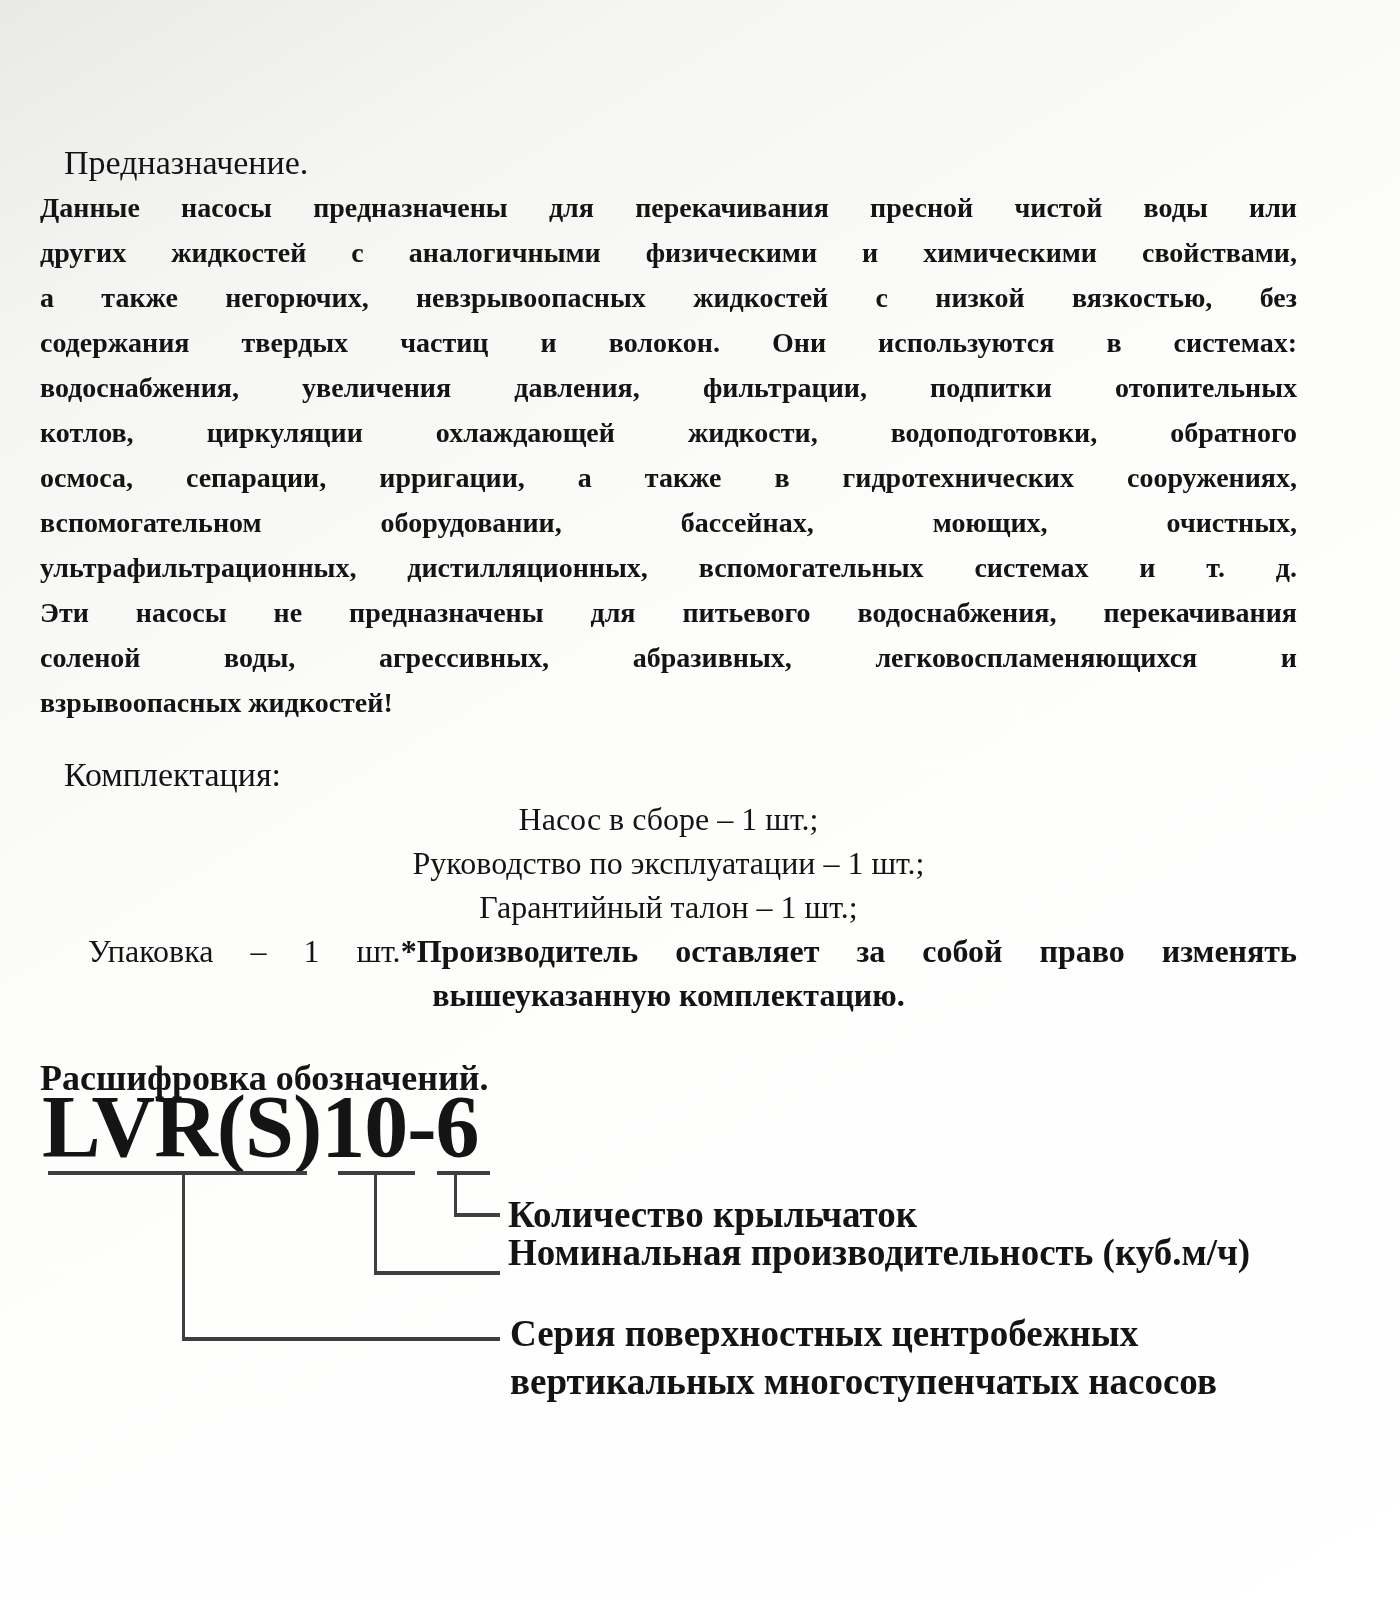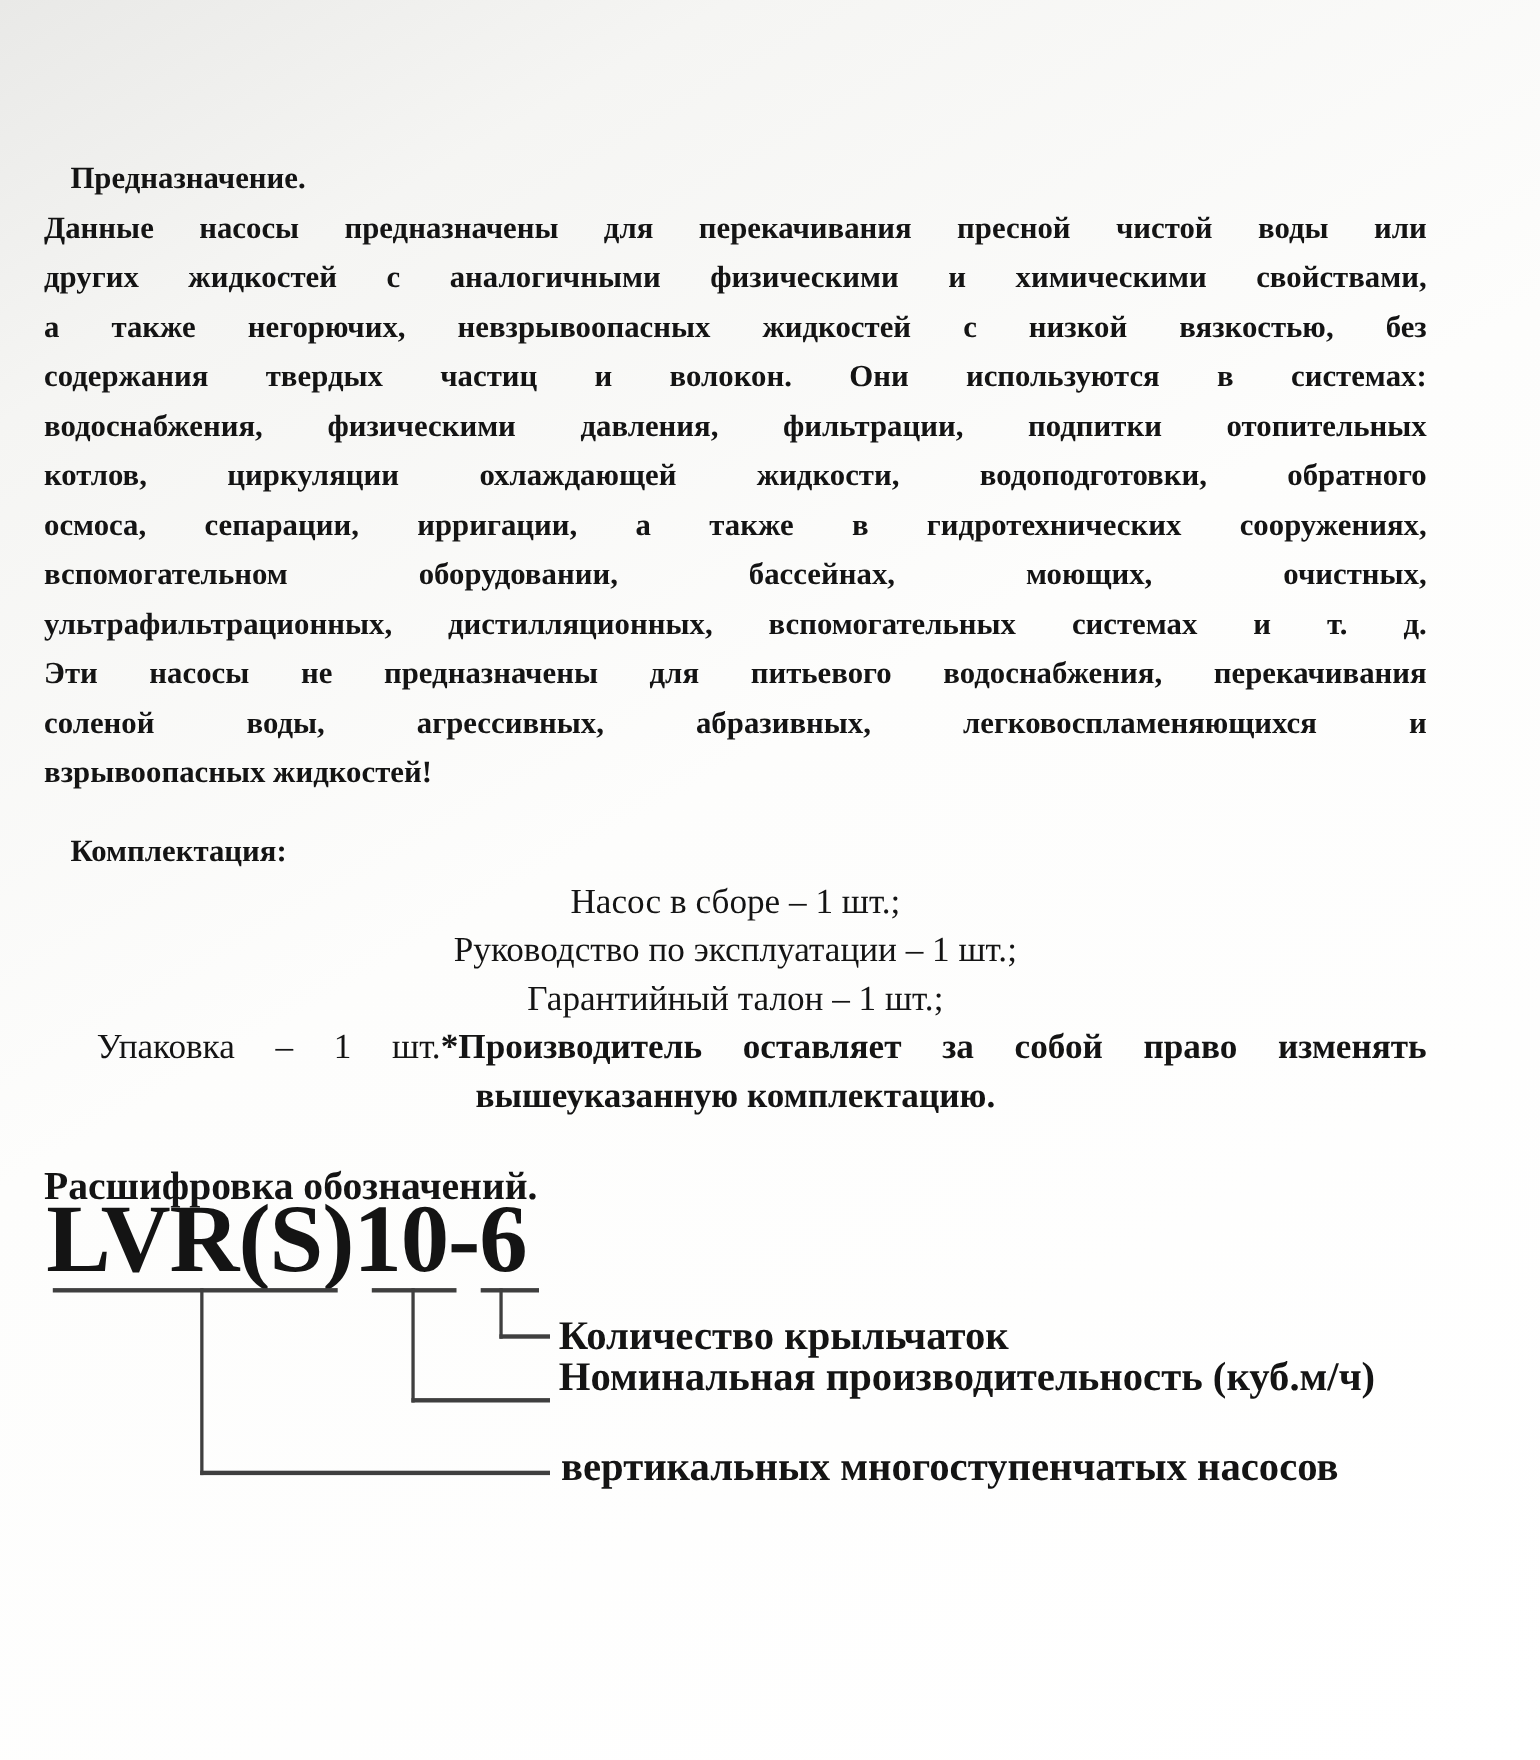--- a/index.html
+++ b/index.html
@@ -12,21 +12,21 @@
     overflow: hidden;
   }
   .abs { position: absolute; }
 
   
   #purpose-section  { top: 140px;  left: 40px; width: 1257px; }
   #package-section  { top: 752px;  left: 40px; width: 1257px; }
   #decode-heading   { top: 1056px; left: 40px; width: 1257px; 
                       font-weight: bold; font-size: 36px; line-height: 45px; }
 
-  .sec-heading { font-weight: bold; font-size: 28px; line-height: 45px; padding-left: 24px; }
+  .sec-heading { font-weight: normal; font-size: 34px; line-height: 45px; padding-left: 24px; }
 
   .p-line {
     font-size: 28px; line-height: 45px;
     text-align: justify; text-align-last: justify;
     white-space: normal;
     font-weight: bold;
   }
   .p-line.last { text-align: center; text-align-last: left; }
 
   .pkg-line { font-size: 32px; line-height: 44px; text-align: center; }
@@ -48,21 +48,21 @@
 </style>
 </head>
 <body>
 
 <div id="purpose-section" class="abs">
   <div class="sec-heading">Предназначение.</div>
   <div class="p-line">Данные насосы предназначены для перекачивания пресной чистой воды или</div>
   <div class="p-line">других жидкостей с аналогичными физическими и химическими свойствами,</div>
   <div class="p-line">а также негорючих, невзрывоопасных жидкостей с низкой вязкостью, без</div>
   <div class="p-line">содержания твердых частиц и волокон. Они используются в системах:</div>
-  <div class="p-line">водоснабжения, физическими давления, фильтрации, подпитки отопительных</div>
+  <div class="p-line">водоснабжения, увеличения давления, фильтрации, подпитки отопительных</div>
   <div class="p-line">котлов, циркуляции охлаждающей жидкости, водоподготовки, обратного</div>
   <div class="p-line">осмоса, сепарации, ирригации, а также в гидротехнических сооружениях,</div>
   <div class="p-line">вспомогательном оборудовании, бассейнах, моющих, очистных,</div>
   <div class="p-line">ультрафильтрационных, дистилляционных, вспомогательных системах и т. д.</div>
   <div class="p-line">Эти насосы не предназначены для питьевого водоснабжения, перекачивания</div>
   <div class="p-line">соленой воды, агрессивных, абразивных, легковоспламеняющихся и</div>
   <div class="p-line last">взрывоопасных жидкостей!</div>
 </div>
 
 <div id="package-section" class="abs">
@@ -85,14 +85,15 @@
 <div class="dline" style="left:454px; top:1171px; width:3px;   height:46px;"></div>
 <div class="dline" style="left:454px; top:1213px; width:46px;  height:4px;"></div>
 <div class="dline" style="left:374px; top:1171px; width:3px;   height:104px;"></div>
 <div class="dline" style="left:374px; top:1271px; width:126px; height:4px;"></div>
 <div class="dline" style="left:182px; top:1171px; width:3px;   height:170px;"></div>
 <div class="dline" style="left:182px; top:1337px; width:318px; height:4px;"></div>
 
 <div class="dlabel" style="left:508px; top:1191px;">Количество крыльчаток</div>
 <div class="dlabel" style="left:508px; top:1229px;">Номинальная производительность (куб.м/ч)</div>
 <div class="dlabel" style="left:510px; top:1310px;">
+  <div>Серия поверхностных центробежных</div>
   <div>вертикальных многоступенчатых насосов</div>
 </div>
 
 </body></html>

